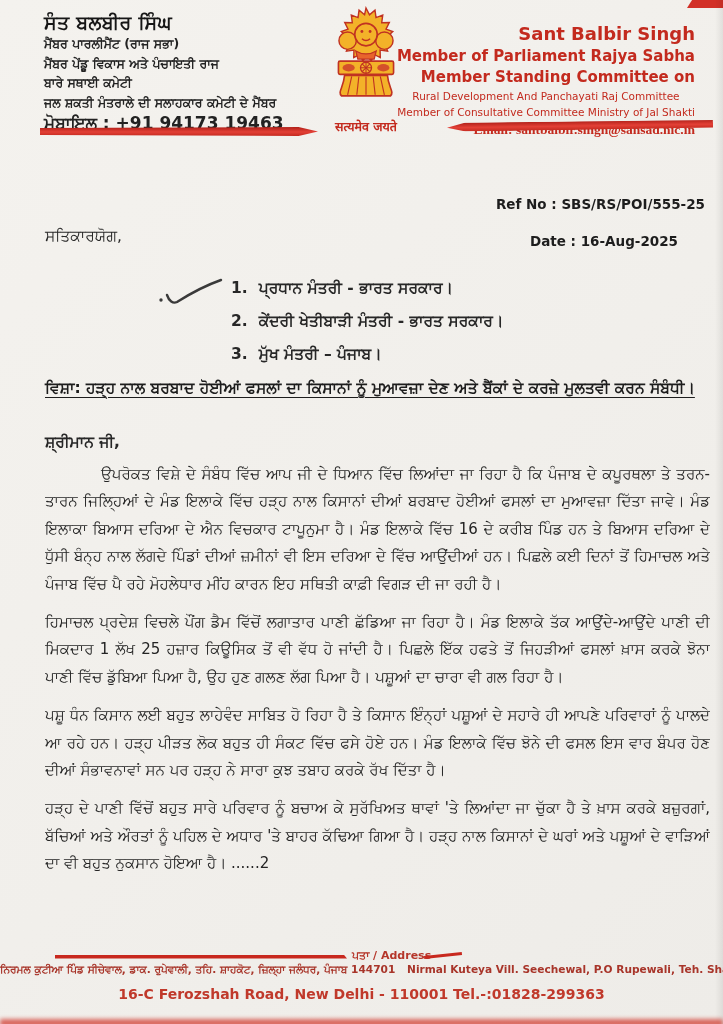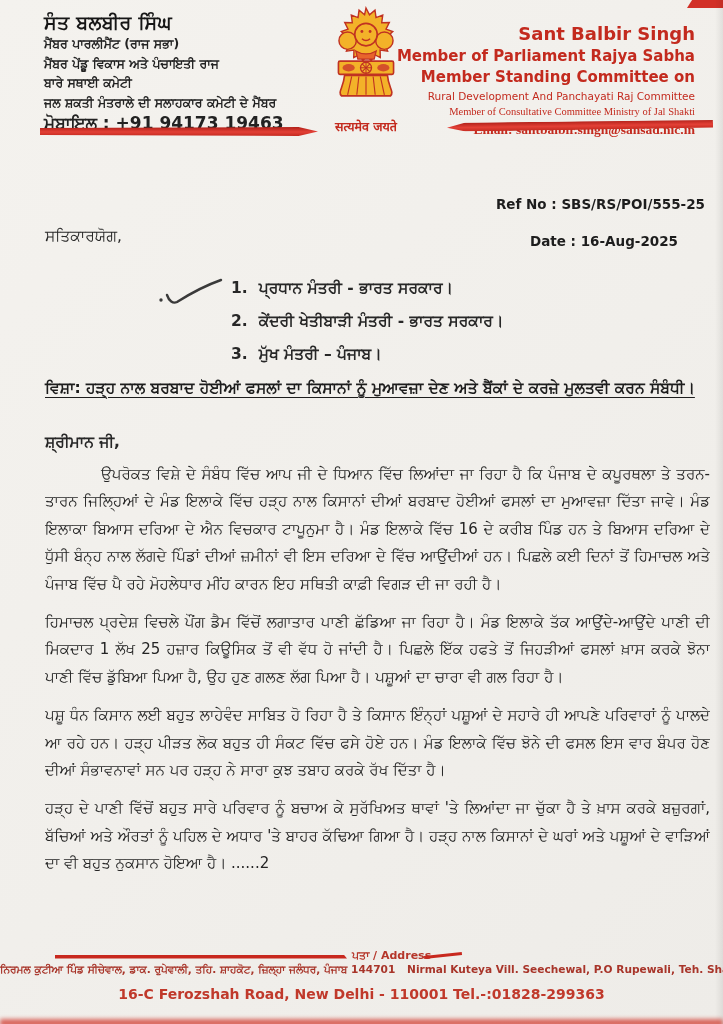--- a/index.html
+++ b/index.html
@@ -21,22 +21,22 @@
   .hdr-left{position:absolute;left:44px;top:10px;width:292px;}
   .hdr-left .name{font-size:19px;font-weight:bold;color:#161616;letter-spacing:.3px;line-height:24px;}
   .hdr-left .sub{font-size:12.5px;font-weight:600;color:#222;line-height:19.5px;}
   .hdr-left .mob{font-size:17px;font-weight:600;color:#222;margin-top:1px;}
   .emblem-wrap{position:absolute;left:318px;top:6px;width:96px;text-align:center;}
   .emblem-motto{font-size:12.5px;font-weight:bold;color:#c32a1e;margin-top:10px;white-space:nowrap;}
   .hdr-right{position:absolute;right:28px;top:14px;text-align:right;color:#c32a1e;margin-top:8px;}
   .hdr-right .r1{font-size:18px;font-weight:bold;line-height:24px;}
   .hdr-right .r2{font-size:15px;font-weight:bold;line-height:21px;}
   .hdr-right .r3{font-size:15px;font-weight:bold;line-height:21px;}
-  .hdr-right .r4{font-size:10.5px;line-height:16px;}
-  .hdr-right .r5{font-size:10.5px;line-height:16px;font-family:Liberation Serif, serif;}
+  .hdr-right .r4{font-size:10.5px;line-height:16px;text-align:center;}
+  .hdr-right .r5{font-size:10.5px;line-height:16px;}
   .hdr-right .email{font-size:13.5px;font-weight:600;line-height:20px;font-family:"Liberation Serif","DejaVu Serif",serif;}
   .corner-wedge{position:absolute;right:0;top:0;width:36px;height:8px;
     background:#d23027;clip-path:polygon(14% 0,100% 0,100% 100%,0 100%);}
   .rule{position:absolute;height:9px;background:linear-gradient(to bottom,#b02019,#e34036 55%,#c42a20);}
   .rule-left{left:40px;top:127px;width:278px;clip-path:polygon(0 12%,93% 0,100% 50%,93% 100%,0 88%);}
   .rule-right{left:447px;top:121px;width:266px;clip-path:polygon(0 55%,7% 0,100% 10%,100% 92%,7% 100%);transform:rotate(-.8deg);}
   
   .refblock{position:absolute;right:18px;top:196px;text-align:right;font-size:13.5px;font-weight:bold;color:#1d1d1d;}
   .refblock .date{margin-top:21px;padding-right:27px;}
   

